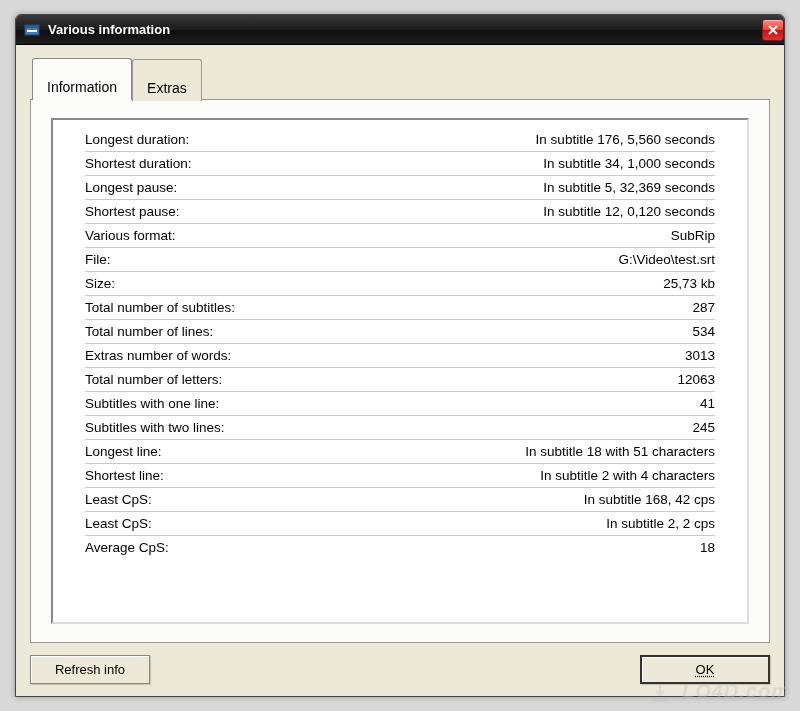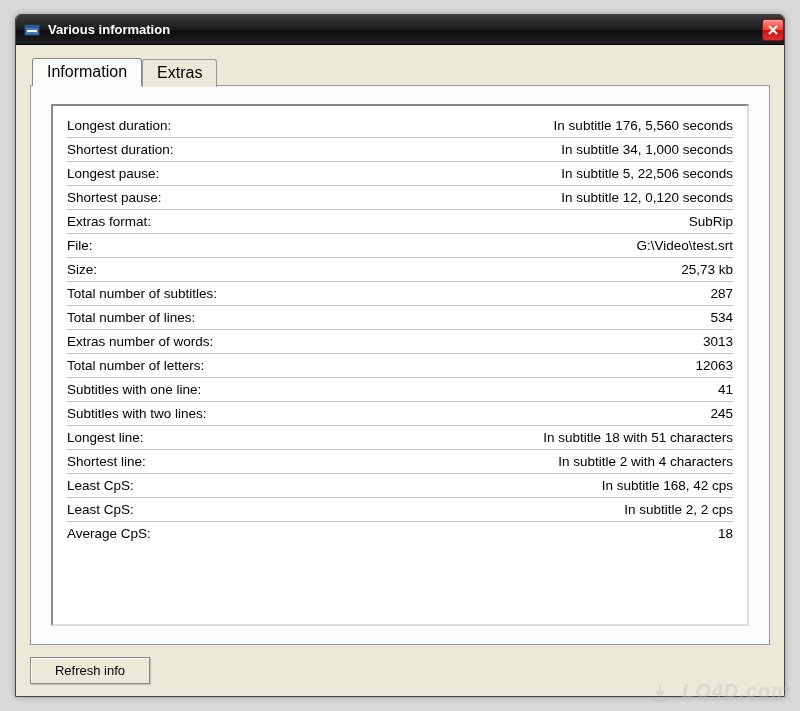--- a/index.html
+++ b/index.html
@@ -70,28 +70,28 @@
     flex-direction: column;
   }
   .tabs {
     display: flex;
     position: relative;
     top: 1px;
     z-index: 2;
     margin-left: 2px;
   }
   .tab {
-    padding: 4px 14px 5px 14px;
+    padding: 20px 14px 5px 14px;
     border: 1px solid #999;
     border-bottom: none;
     background: #ece9d8;
     margin-right: 0px;
     border-radius: 3px 3px 0 0;
     cursor: pointer;
-    font-size: 16px;
+    font-size: 14px;
     position: relative;
   }
   .tab.active {
     background: #fcfcfa;
     border-color: #888;
     z-index: 3;
   }
   .tab:not(.active) {
     background: #ece9d8;
     top: 1px;
@@ -101,21 +101,21 @@
     border: 1px solid #999;
     background: #fcfcfa;
     padding: 18px 20px;
     position: relative;
     z-index: 1;
   }
   .info-panel {
     border: 2px inset #ddd;
     background: #fff;
     height: 100%;
-    padding: 8px 14px;
+    padding: 8px 32px;
   }
   .info-row {
     display: flex;
     border-bottom: 1px solid #c8c8c8;
     padding: 4px 0 4px 0;
     font-size: 13.5px;
   }
   .info-row:last-child { border-bottom: none; }
   .info-label {
     width: 360px;
@@ -194,28 +194,28 @@
           <div class="info-row">
             <div class="info-label">Longest duration:</div>
             <div class="info-value">In subtitle 176, 5,560 seconds</div>
           </div>
           <div class="info-row">
             <div class="info-label">Shortest duration:</div>
             <div class="info-value">In subtitle 34, 1,000 seconds</div>
           </div>
           <div class="info-row">
             <div class="info-label">Longest pause:</div>
-            <div class="info-value">In subtitle 5, 22,506 seconds</div>
+            <div class="info-value">In subtitle 5, 32,369 seconds</div>
           </div>
           <div class="info-row">
             <div class="info-label">Shortest pause:</div>
             <div class="info-value">In subtitle 12, 0,120 seconds</div>
           </div>
           <div class="info-row">
-            <div class="info-label">Extras format:</div>
+            <div class="info-label">Various format:</div>
             <div class="info-value">SubRip</div>
           </div>
           <div class="info-row">
             <div class="info-label">File:</div>
             <div class="info-value">G:\Video\test.srt</div>
           </div>
           <div class="info-row">
             <div class="info-label">Size:</div>
             <div class="info-value">25,73 kb</div>
           </div>
@@ -261,20 +261,21 @@
           </div>
           <div class="info-row">
             <div class="info-label">Average CpS:</div>
             <div class="info-value">18</div>
           </div>
         </div>
     </div>
 
     <div class="button-row">
       <button class="btn">Refresh info</button>
+      <button class="btn default">OK</button>
     </div>
   </div>
 </div>
 
 <div class="watermark">
   <svg width="20" height="20" viewBox="0 0 20 20">
     <path d="M10 2 v9 M6 8 l4 4 l4 -4 M4 15 h12 v3 h-12 z" fill="none" stroke="rgba(190,190,190,0.35)" stroke-width="2"></path>
   </svg>
   <span>LO4D.com</span>
 </div>

